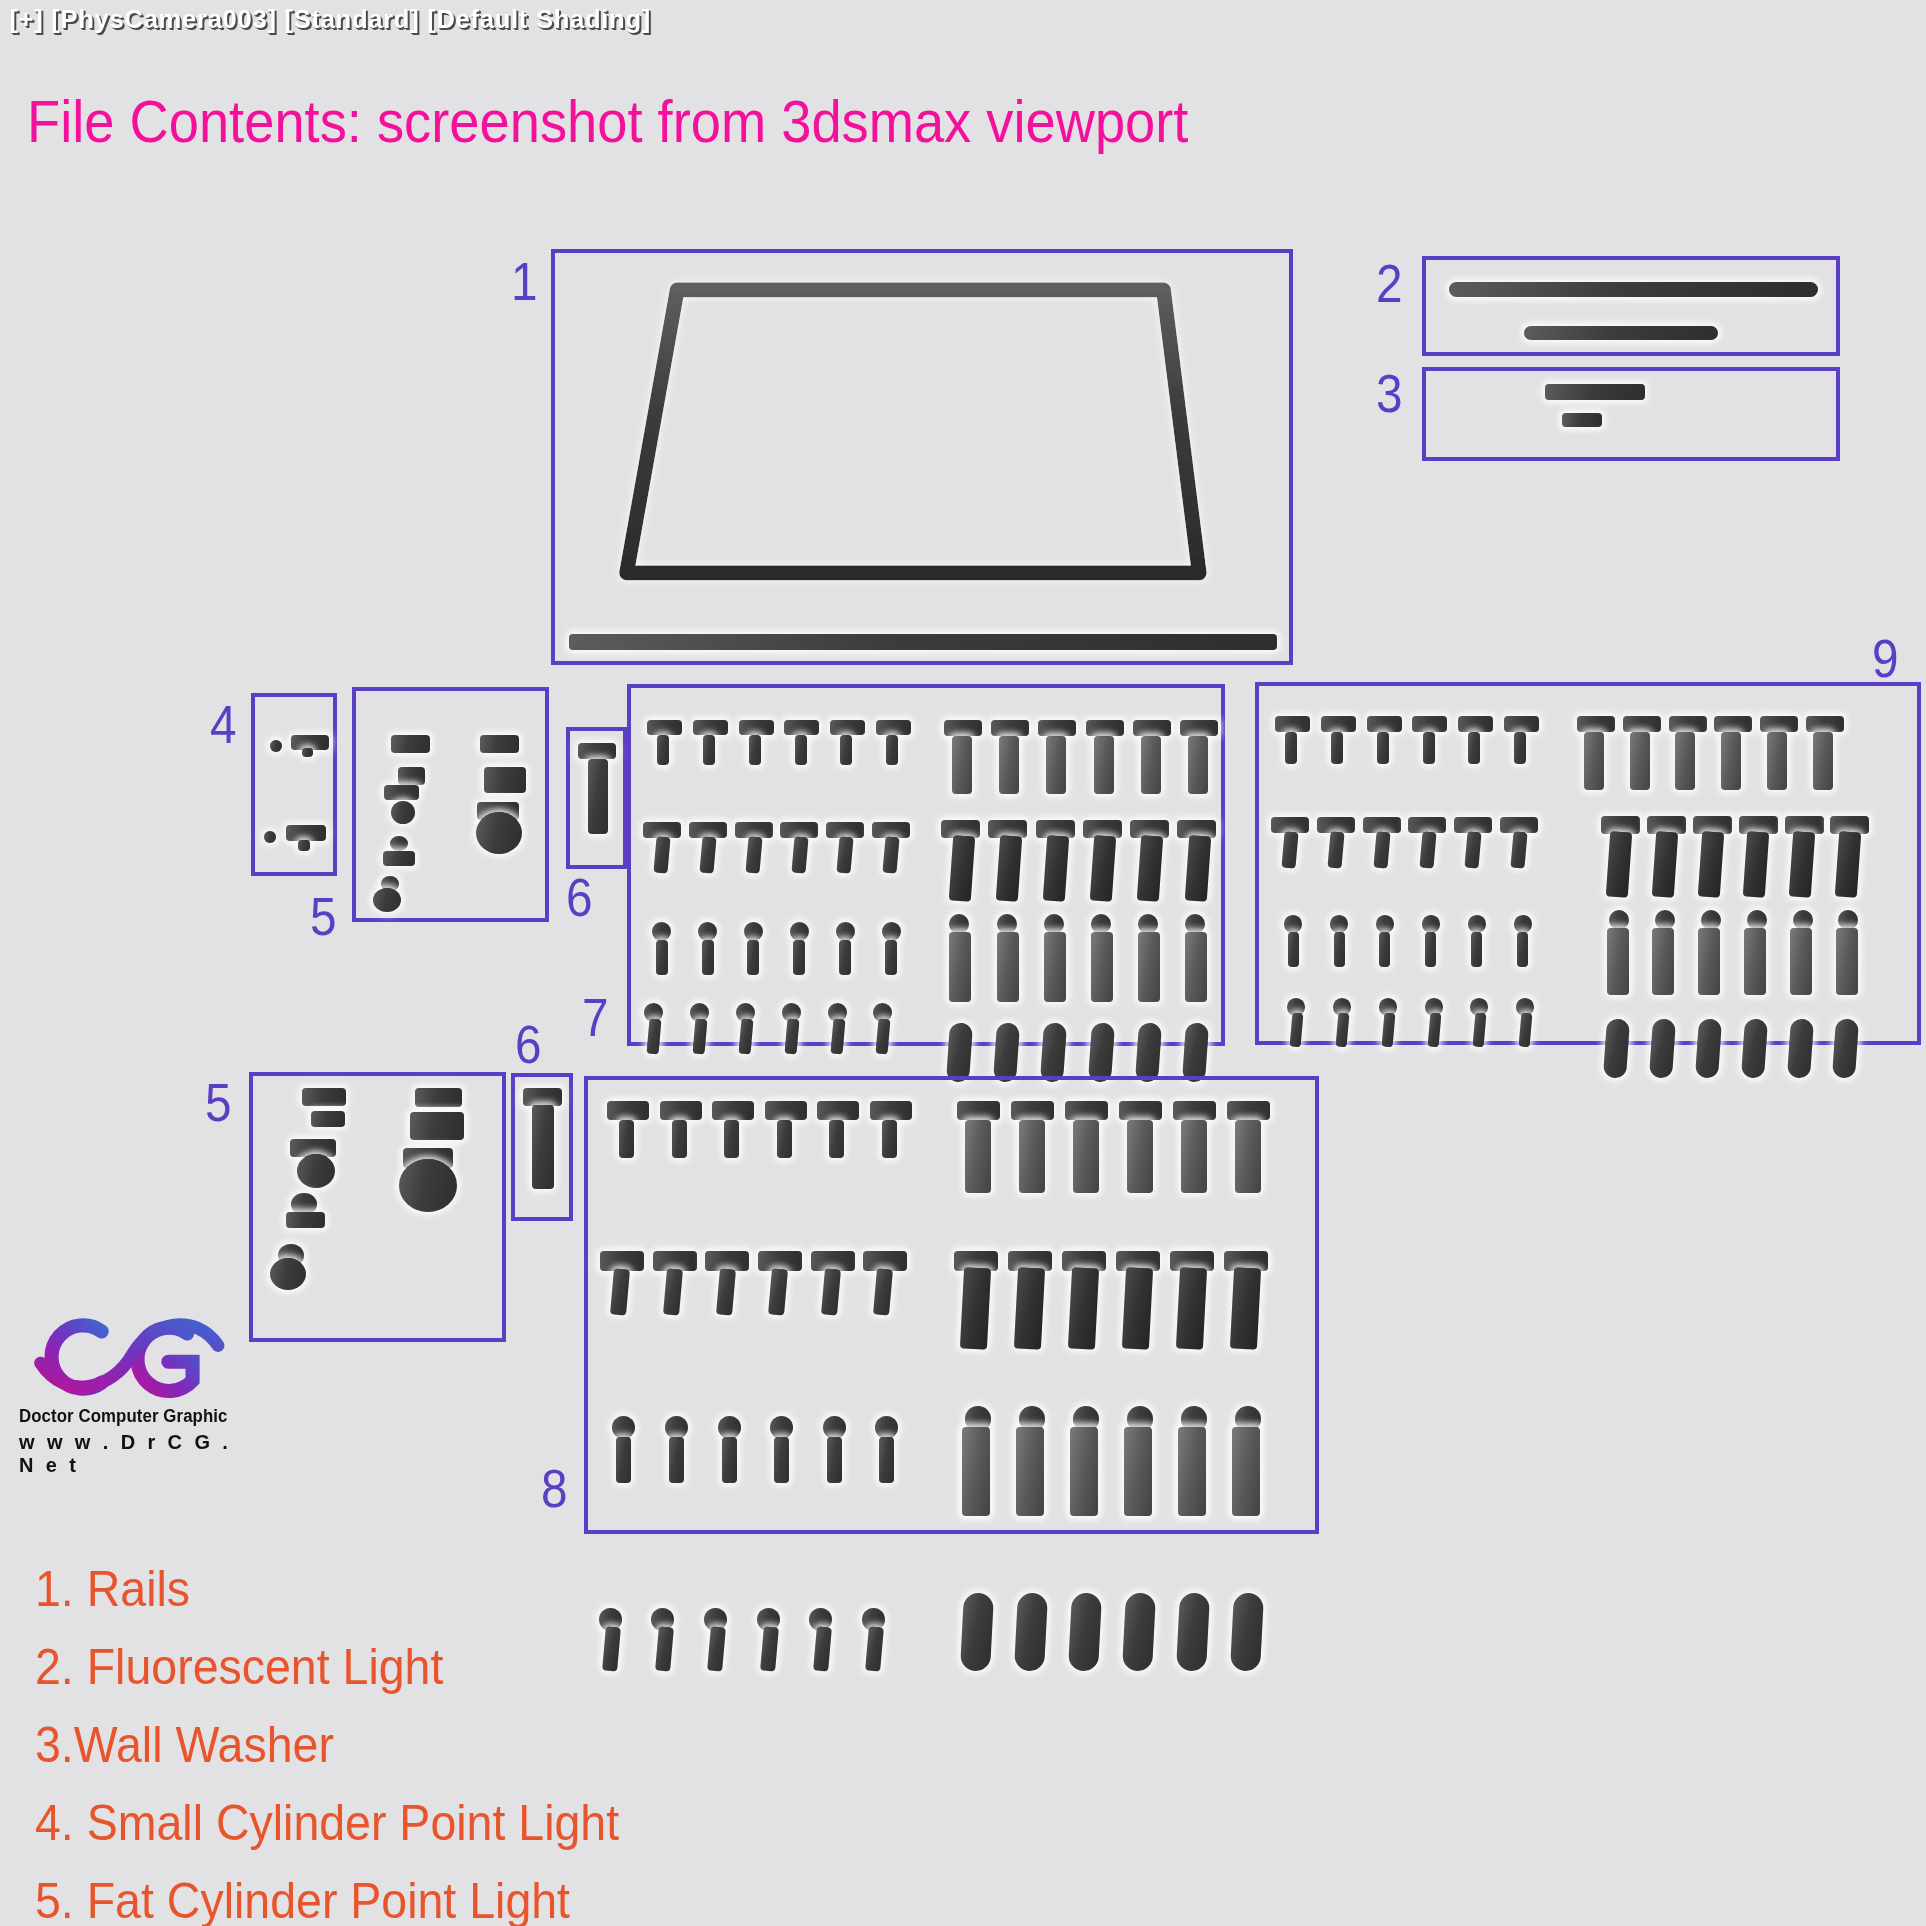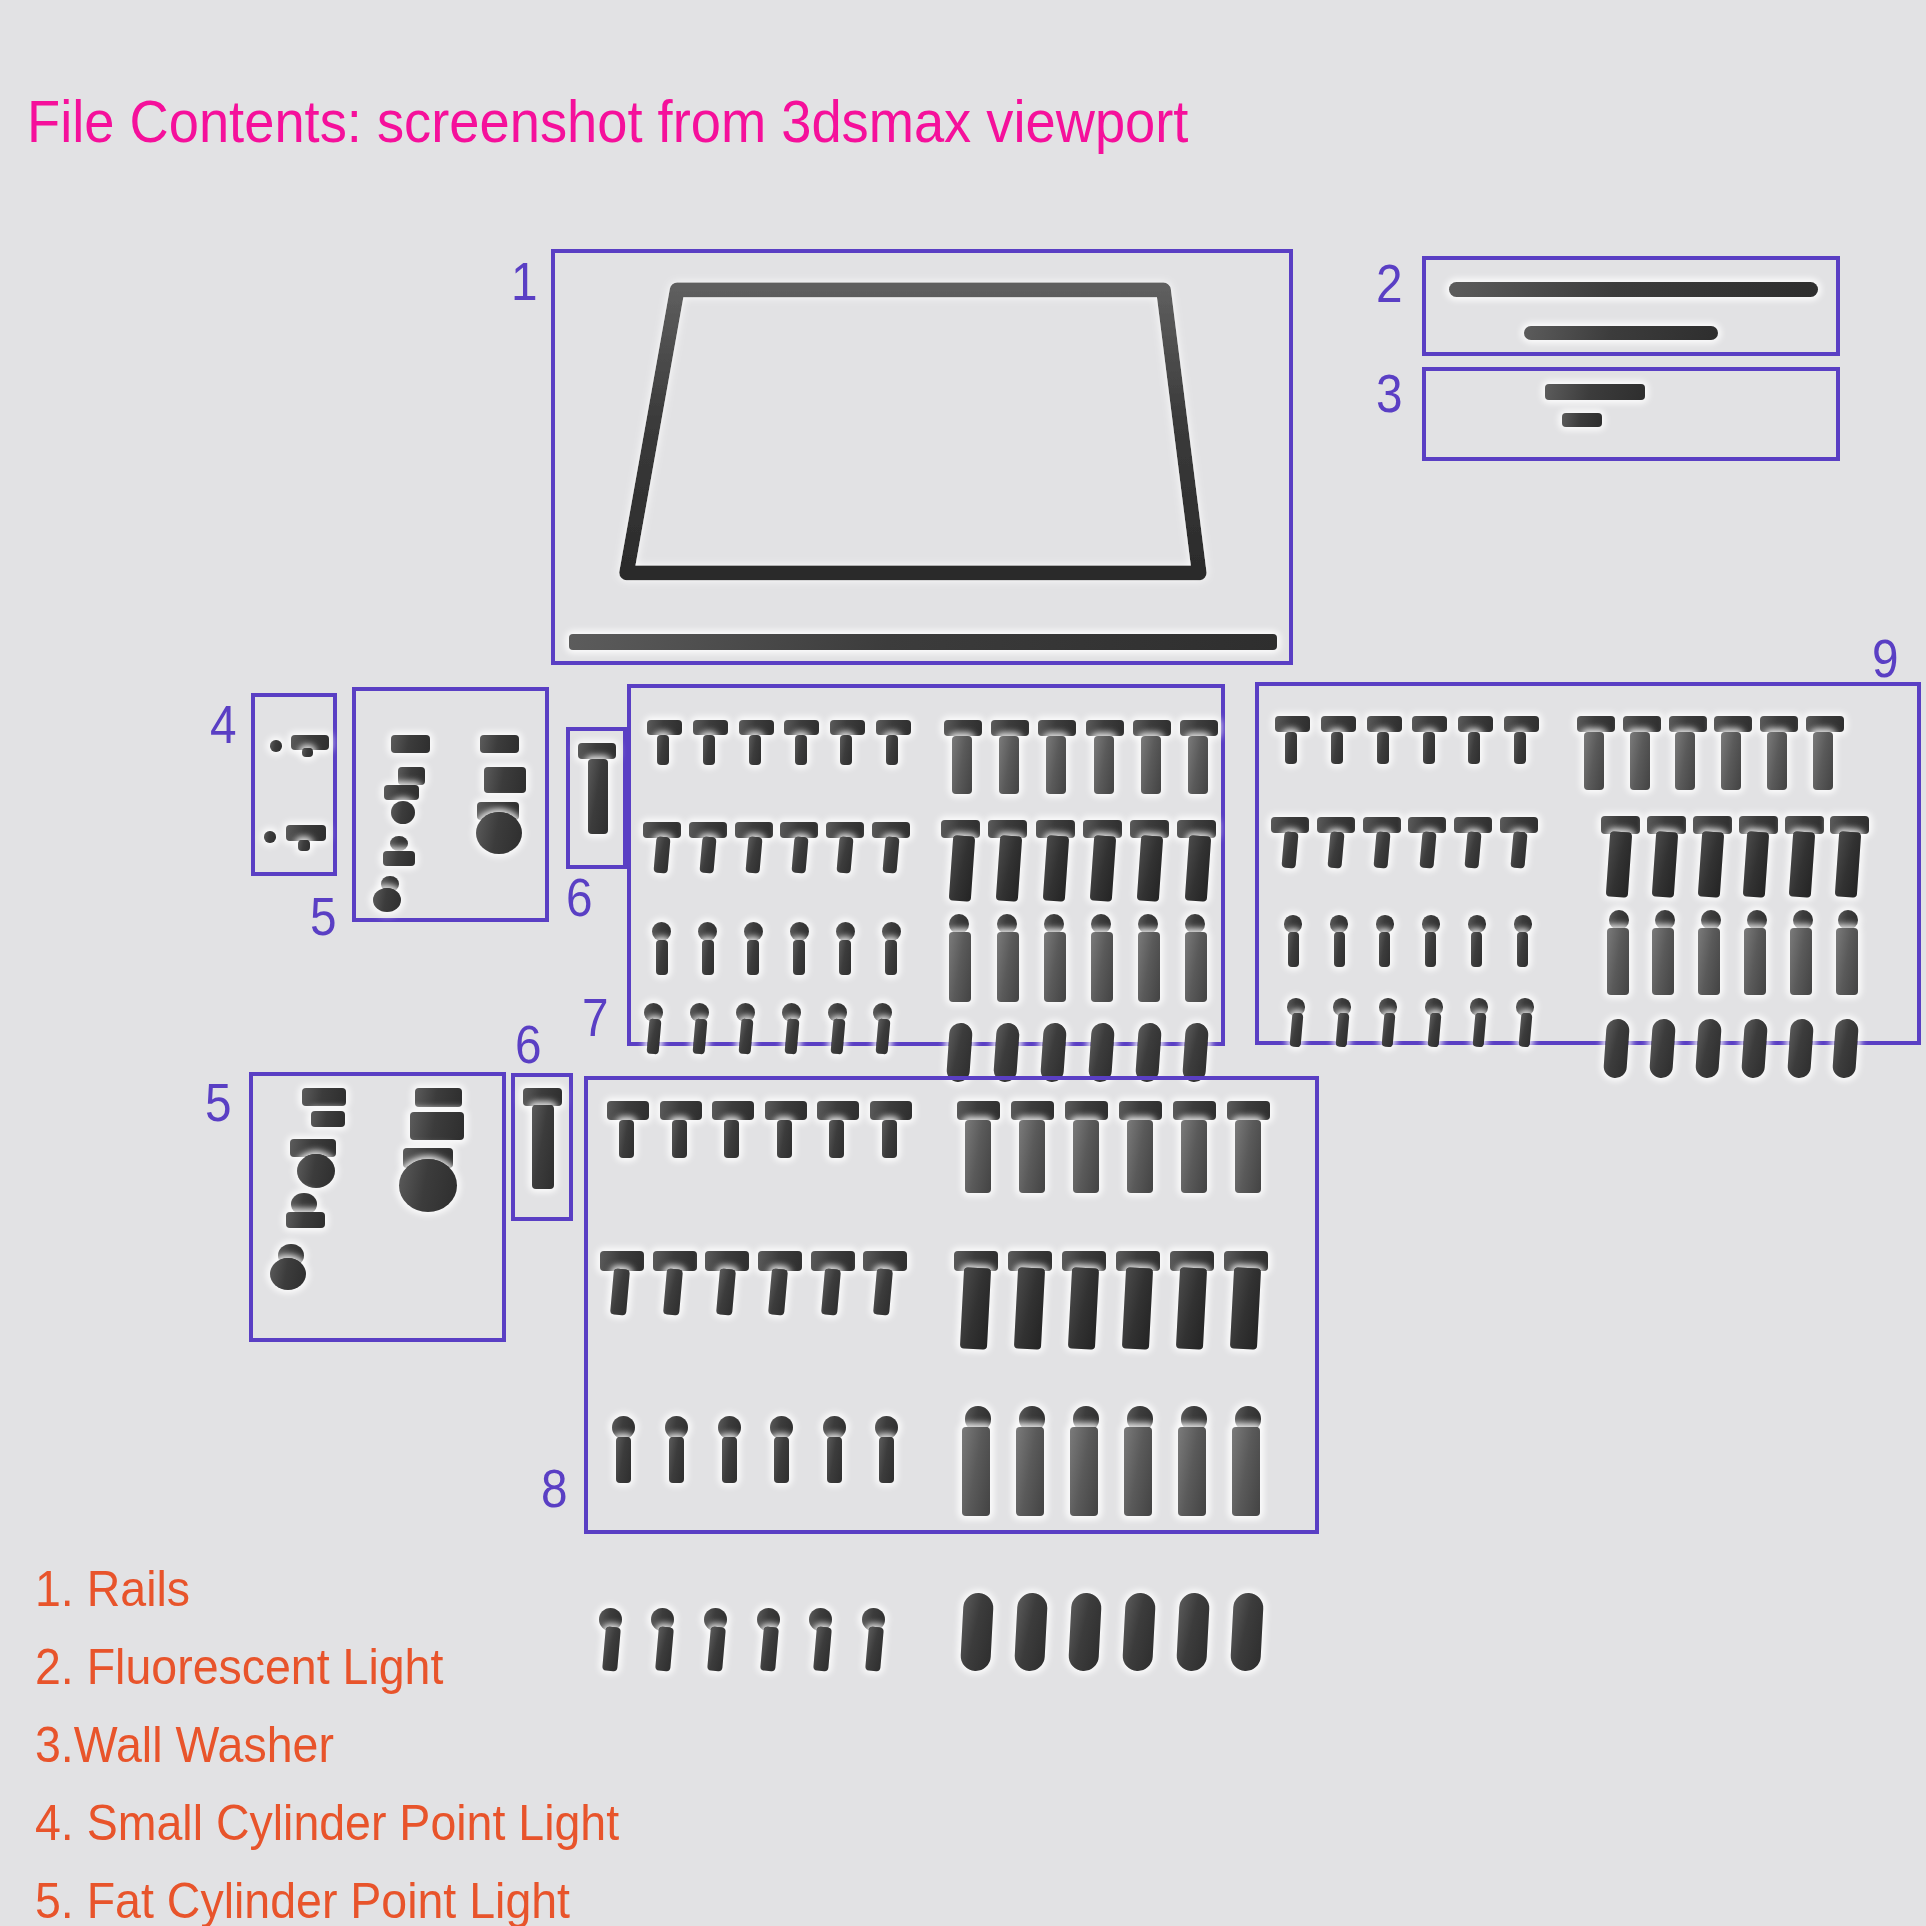--- a/index.html
+++ b/index.html
@@ -77,20 +77,21 @@
 
   
   .rail-frame{position:absolute;}
   .rail-frame svg{display:block;}
 </style>
 </head>
 <body>
 
 <div id="stage">
 
+  <div class="viewport-label">[+] [PhysCamera003] [Standard] [Default Shading]</div>
 
   <div class="page-title">File Contents: screenshot from 3dsmax viewport</div>
 
   <div class="abox" style="left:551px;top:249px;width:742px;height:416px;"></div>
   <div class="alabel" style="left:511px;top:255px;">1</div>
 
   <div class="rail-frame" style="left:569px;top:263px;width:708px;height:357px;">
     <svg width="708" height="357" viewBox="0 0 1050 530">
       <defs>
         <linearGradient id="gMetal" x1="0" y1="0" x2="0" y2="1">
@@ -493,20 +494,41 @@
     <div class="obj light r4" style="left:275px;top:326px;width:28px;height:89px;position:absolute;"></div>
 
     <div class="obj pill" style="left:5.4px;  top:492px;width:30px;height:78px;position:absolute;transform:rotate(3deg);"></div>
     <div class="obj pill" style="left:59px; top:492px;width:30px;height:78px;position:absolute;transform:rotate(3deg);"></div>
     <div class="obj pill" style="left:113px;top:492px;width:30px;height:78px;position:absolute;transform:rotate(3deg);"></div>
     <div class="obj pill" style="left:167px;top:492px;width:30px;height:78px;position:absolute;transform:rotate(3deg);"></div>
     <div class="obj pill" style="left:221px;top:492px;width:30px;height:78px;position:absolute;transform:rotate(3deg);"></div>
     <div class="obj pill" style="left:275px;top:492px;width:30px;height:78px;position:absolute;transform:rotate(3deg);"></div>
   </div>
 
+  <div class="logo-wrap">
+    <svg width="222" height="88" viewBox="0 0 330 130">
+      <defs>
+        <linearGradient id="cgGrad" x1="0" y1="1" x2="1" y2="0">
+          <stop offset="0%" stop-color="#b3169b"></stop>
+          <stop offset="45%" stop-color="#7b2bbd"></stop>
+          <stop offset="100%" stop-color="#3f63cf"></stop>
+        </linearGradient>
+      </defs>
+      <g fill="none" stroke="url(#cgGrad)" stroke-width="21" stroke-linecap="round">
+
+        <path d="M123,27 A47,47 0 1 0 123,103"></path>
+
+        <path d="M250,30 A47,47 0 1 0 258,100 L258,72 L222,72"></path>
+
+        <path d="M32,74 C70,132 140,112 168,62 C196,12 262,-2 296,48" stroke-width="19"></path>
+      </g>
+    </svg>
+    <div class="logo-sub">Doctor Computer Graphic</div>
+    <div class="logo-url">w w w . D r C G . N e t</div>
+  </div>
 
   <div class="legend-col" style="left:35px;top:1550px;width:842px;">
     <div class="legend-item">1. Rails</div>
     <div class="legend-item">2. Fluorescent Light</div>
     <div class="legend-item">3.Wall Washer</div>
     <div class="legend-item">4. Small Cylinder Point Light</div>
     <div class="legend-item">5. Fat Cylinder Point Light</div>
   </div>
 
 

